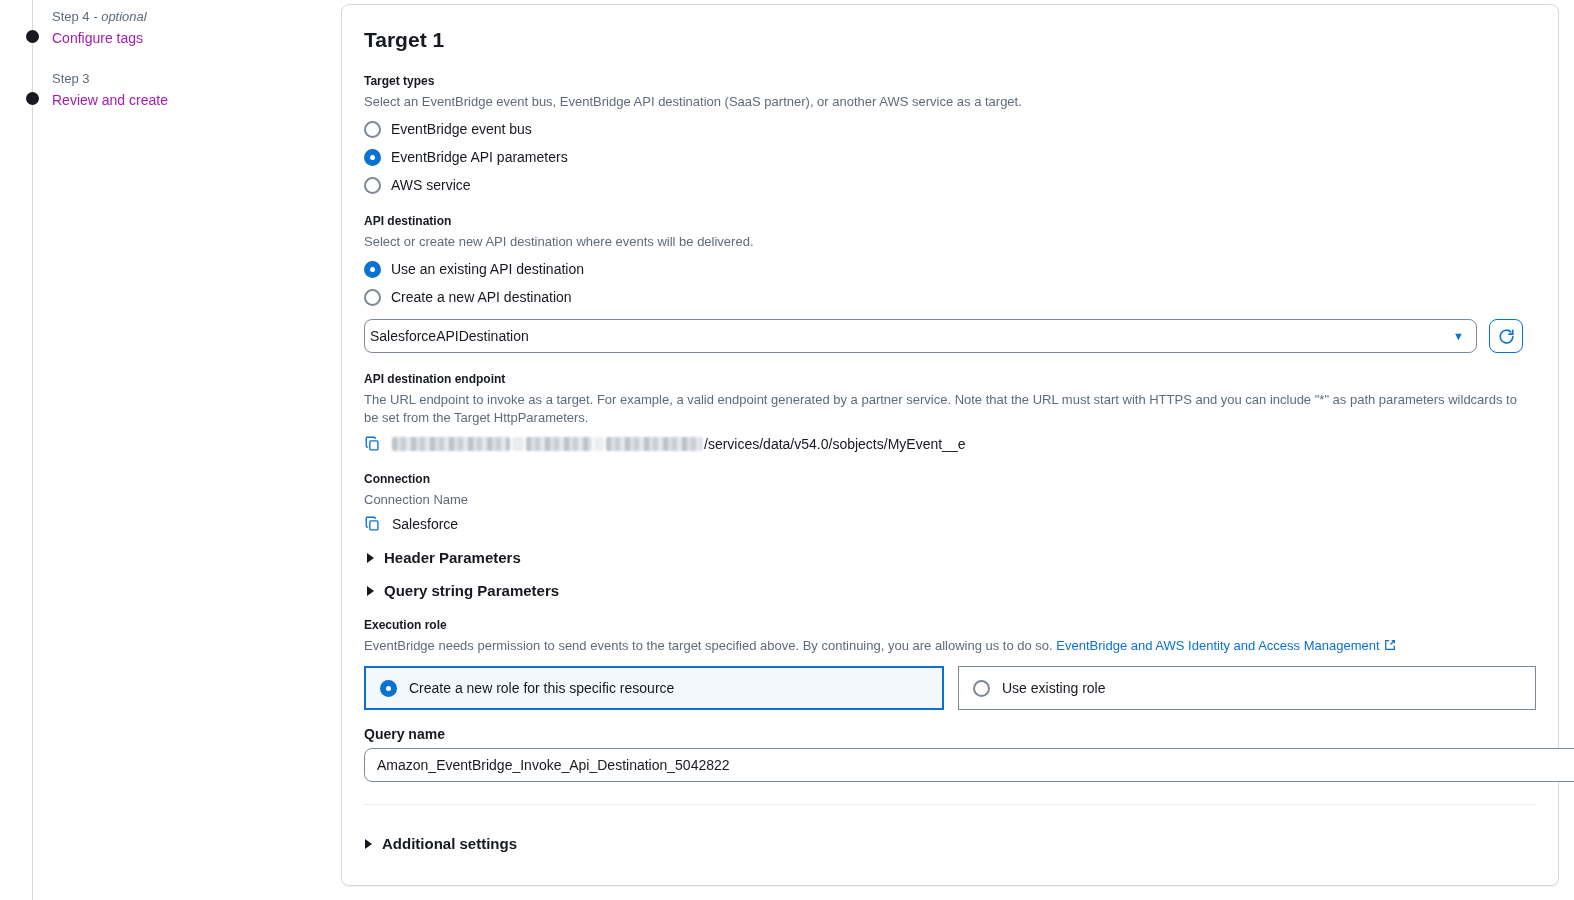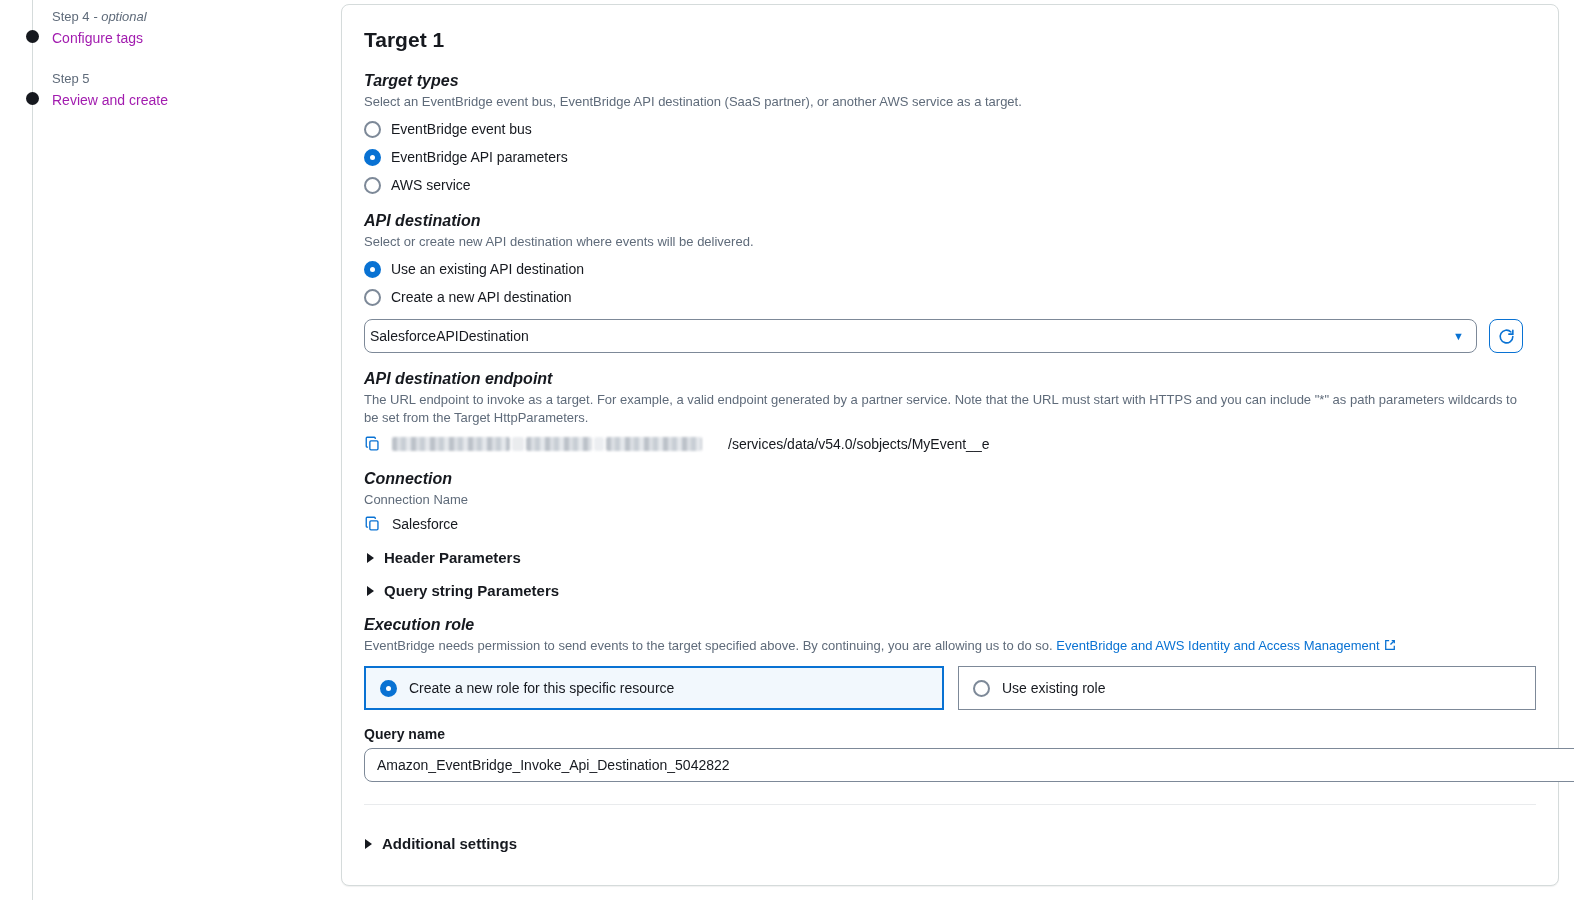--- a/index.html
+++ b/index.html
@@ -63,25 +63,24 @@
 
   h1.target-title {
     font-size: 21px;
     font-weight: bold;
     margin: 4px 0 18px 0;
     line-height: 26px;
   }
 
   .section { margin-bottom: 16px; }
   .sec-label {
-    font-size: 16px;
+    font-size: 12px;
     font-weight: bold;
     line-height: 20px;
     margin-bottom: 2px;
-    font-style: italic;
   }
   .sec-desc {
     font-size: 13px;
     color: #5f6b7a;
     line-height: 18px;
     margin-bottom: 8px;
   }
   .sec-desc.wide { max-width: 1170px; }
 
   
@@ -182,21 +181,21 @@
         #c6ccd3 9px, #c6ccd3 14px,
         #e3e6ea 14px, #e3e6ea 19px);
     filter: blur(1.2px);
     opacity: .95;
   }
   .m1 { width: 118px; }
   .m2 { width: 12px; background: #e9ebee; }
   .m3 { width: 66px; }
   .m4 { width: 10px; background: #eceef1; }
   .m5 { width: 96px; }
-  .endpoint-tail { color: #16191f; padding-left: 24px; }
+  .endpoint-tail { color: #16191f; }
 
   .sub-label {
     font-size: 13px;
     color: #5f6b7a;
     line-height: 18px;
     margin-top: 2px;
   }
 
   
   .expander {
@@ -289,21 +288,21 @@
       <div class="dot"></div>
       <div class="sublabel">
         <span>Step 4</span><span class="opt"> - optional</span>
       </div>
       <div class="title">Configure tags</div>
     </div>
 
     <div class="wstep">
       <div class="dot"></div>
       <div class="sublabel">
-        <span>Step 5</span><span class="opt"></span>
+        <span>Step 3</span><span class="opt"></span>
       </div>
       <div class="title">Review and create</div>
     </div>
   </div>
 
   <div class="panel">
     <div class="panel-body">
 
       <h1 class="target-title">Target 1</h1>
 

